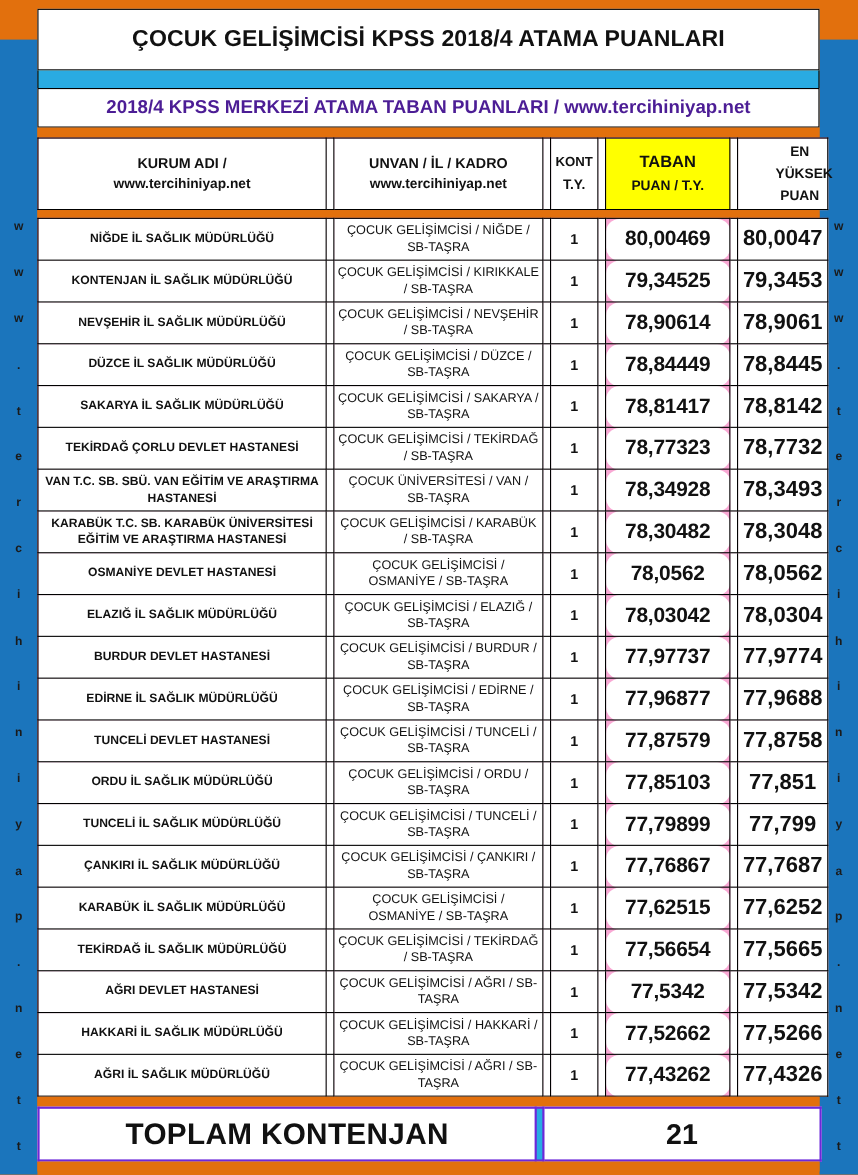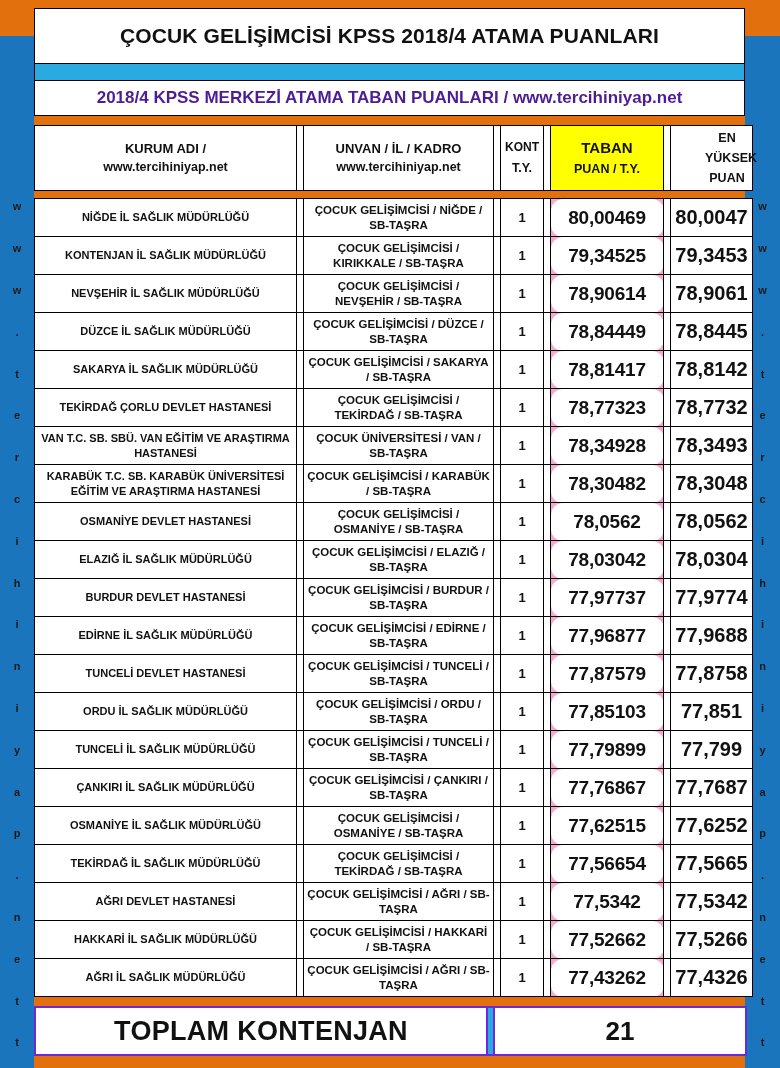--- a/index.html
+++ b/index.html
@@ -109,21 +109,21 @@
     font-weight: bold;
     line-height: 1.45;
   }
   thead th .sub { font-size: 12.5px; font-weight: bold; display:block; }
   thead th.kont { font-size: 12px; line-height: 1.7; }
   thead th.taban { background: #FFFF00; font-size: 15px; line-height: 1.5; }
   thead th.enyuksek { font-size: 12.5px; line-height: 1.6; padding-left: 34px; }
 
   tbody tr { height: 38px; }
   td.kurum  { font-size: 11px; font-weight: bold; line-height: 1.3; }
-  td.unvan  { font-size: 11.5px; font-weight: bold; line-height: 1.3; }
+  td.unvan  { font-size: 11.5px; font-weight: normal; line-height: 1.3; }
   td.kont   { font-size: 13px; font-weight: bold; }
   td.taban  { font-size: 19px; font-weight: bold; letter-spacing: -0.2px; border-radius: 12px;}
   td.enyuksek { font-size: 20px; font-weight: bold; }
 
   
   table.total {
     border-collapse: collapse;
     width: 711px;
     table-layout: fixed;
     background: #fff;
@@ -435,21 +435,21 @@
             <td class="sep"></td>
             <td class="unvan">ÇOCUK GELİŞİMCİSİ / ÇANKIRI / SB-TAŞRA</td>
             <td class="sep"></td>
             <td class="kont">1</td>
             <td class="sep"></td>
             <td class="taban">77,76867</td>
             <td class="sep"></td>
             <td class="enyuksek">77,7687</td>
           </tr>
           <tr>
-            <td class="kurum">OSMANİYE İL SAĞLIK MÜDÜRLÜĞÜ</td>
+            <td class="kurum">KARABÜK İL SAĞLIK MÜDÜRLÜĞÜ</td>
             <td class="sep"></td>
             <td class="unvan">ÇOCUK GELİŞİMCİSİ / OSMANİYE / SB-TAŞRA</td>
             <td class="sep"></td>
             <td class="kont">1</td>
             <td class="sep"></td>
             <td class="taban">77,62515</td>
             <td class="sep"></td>
             <td class="enyuksek">77,6252</td>
           </tr>
           <tr>

